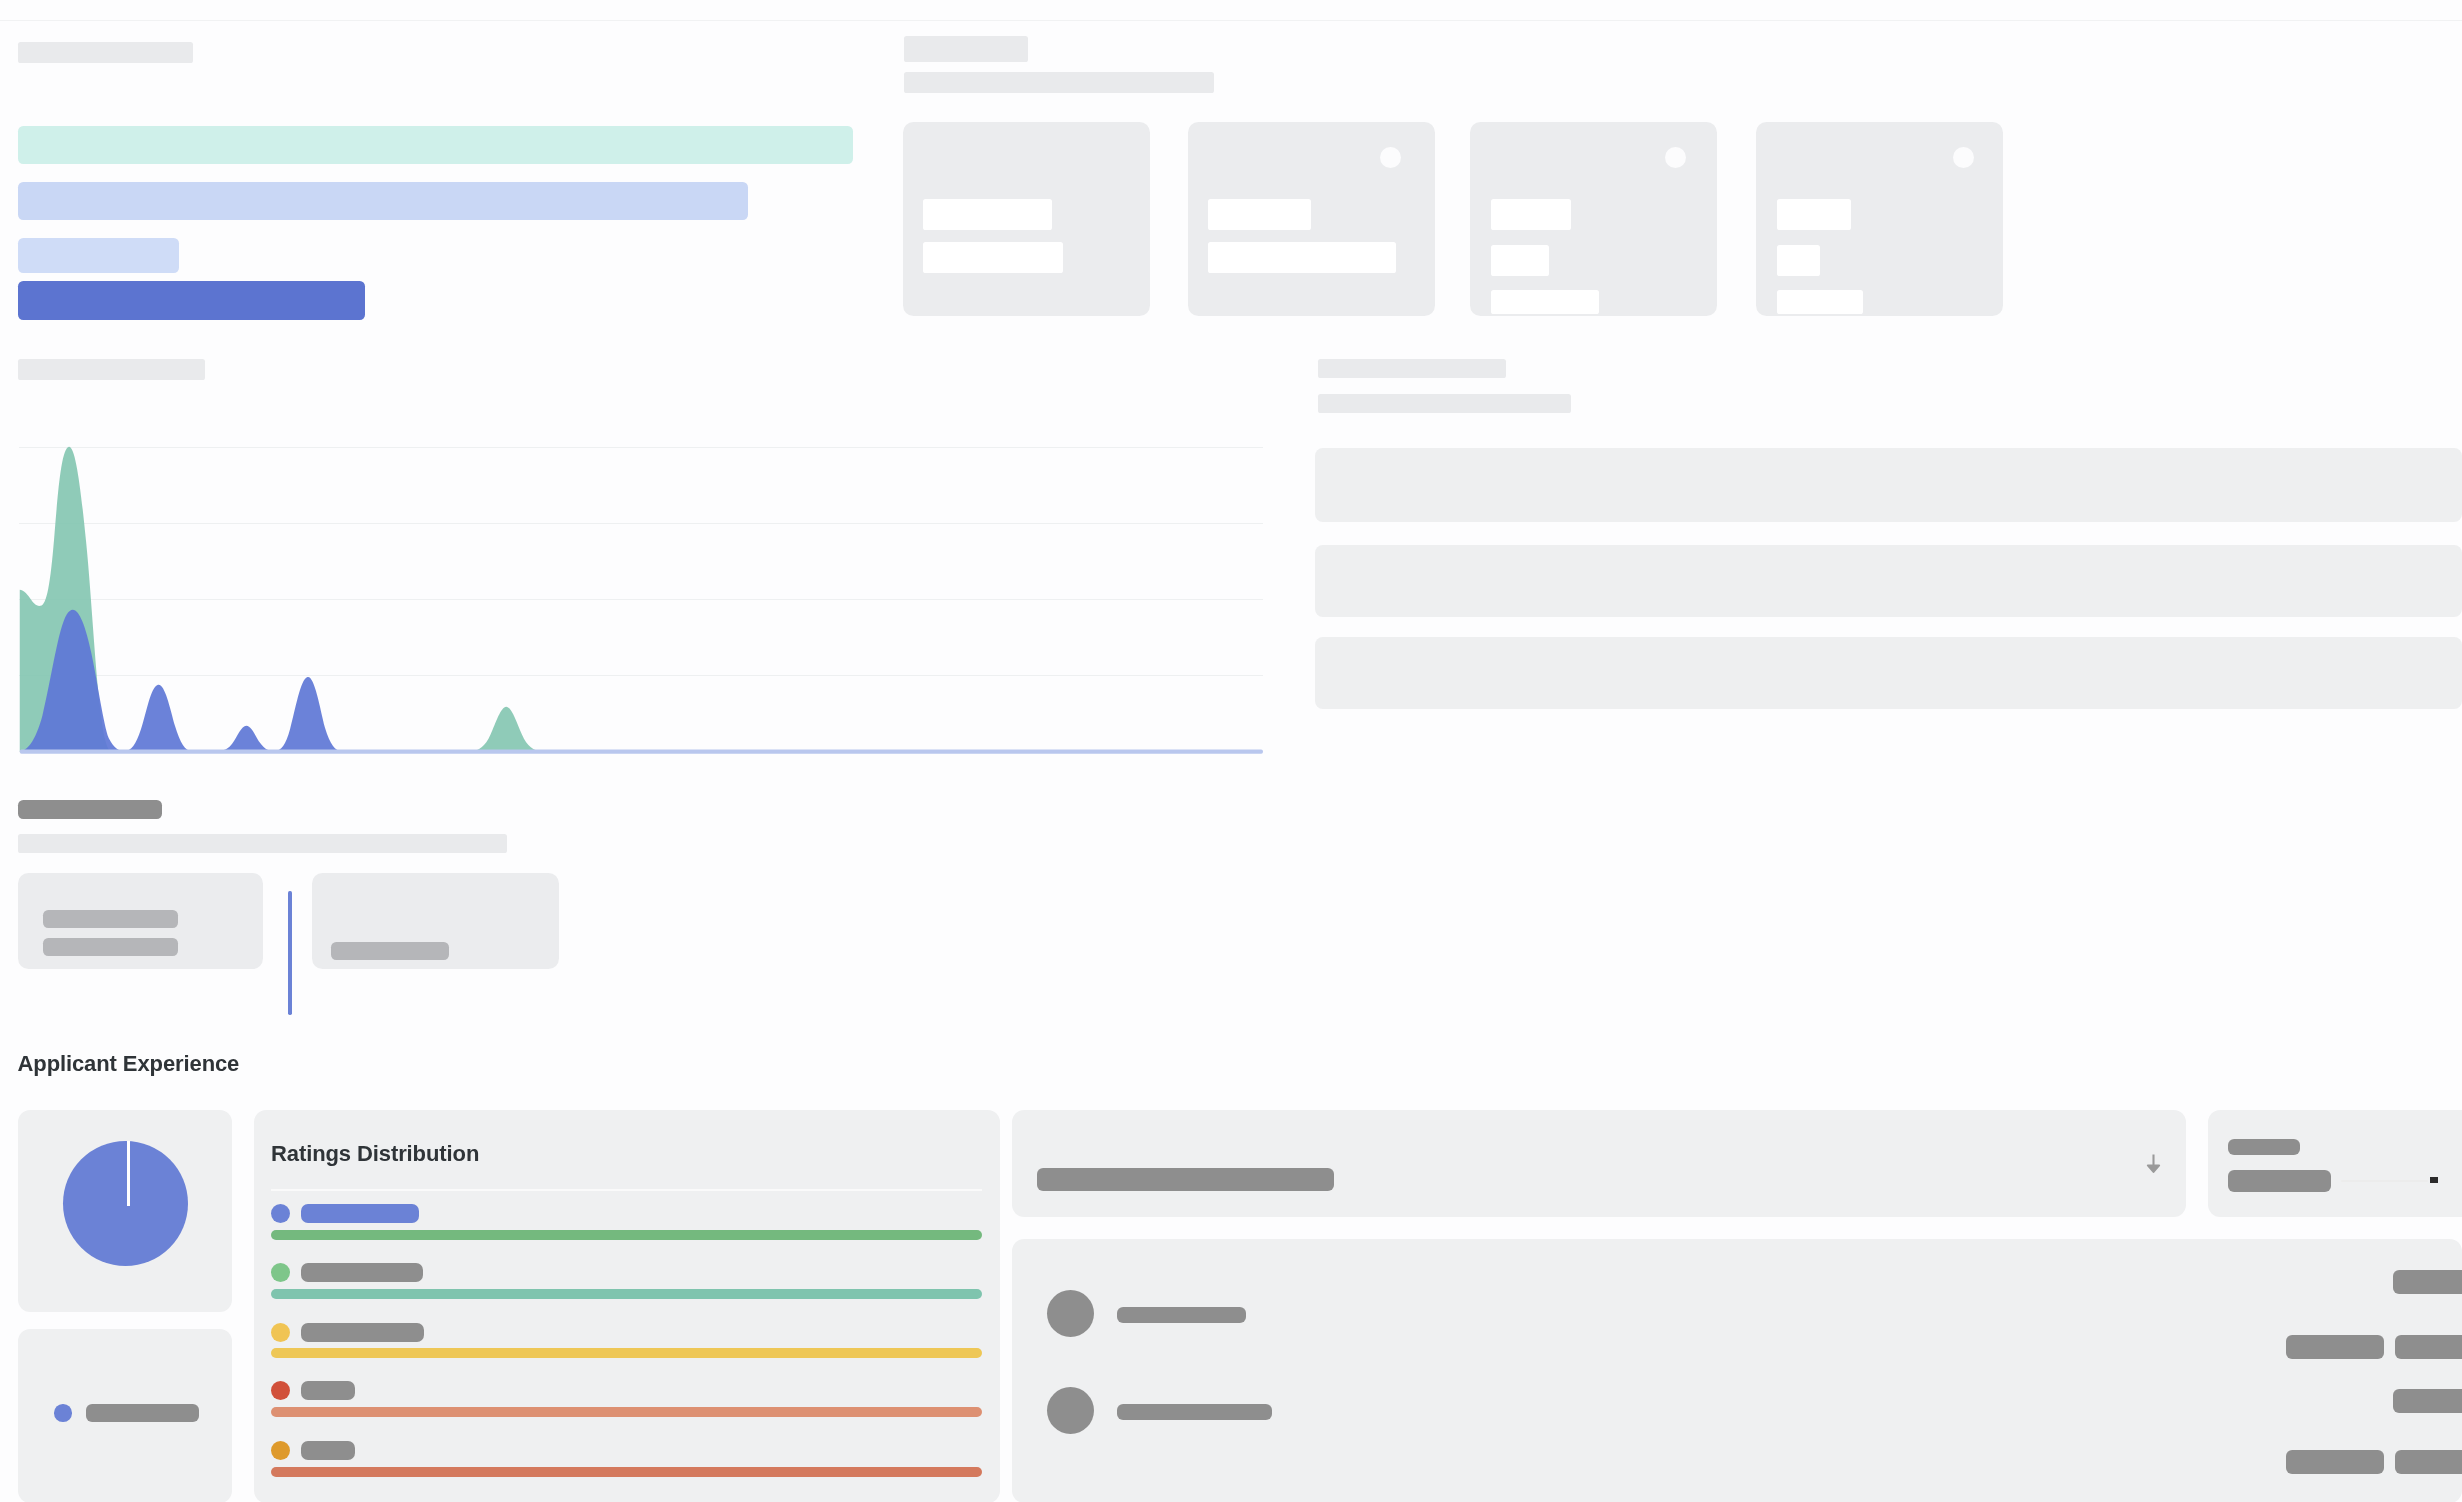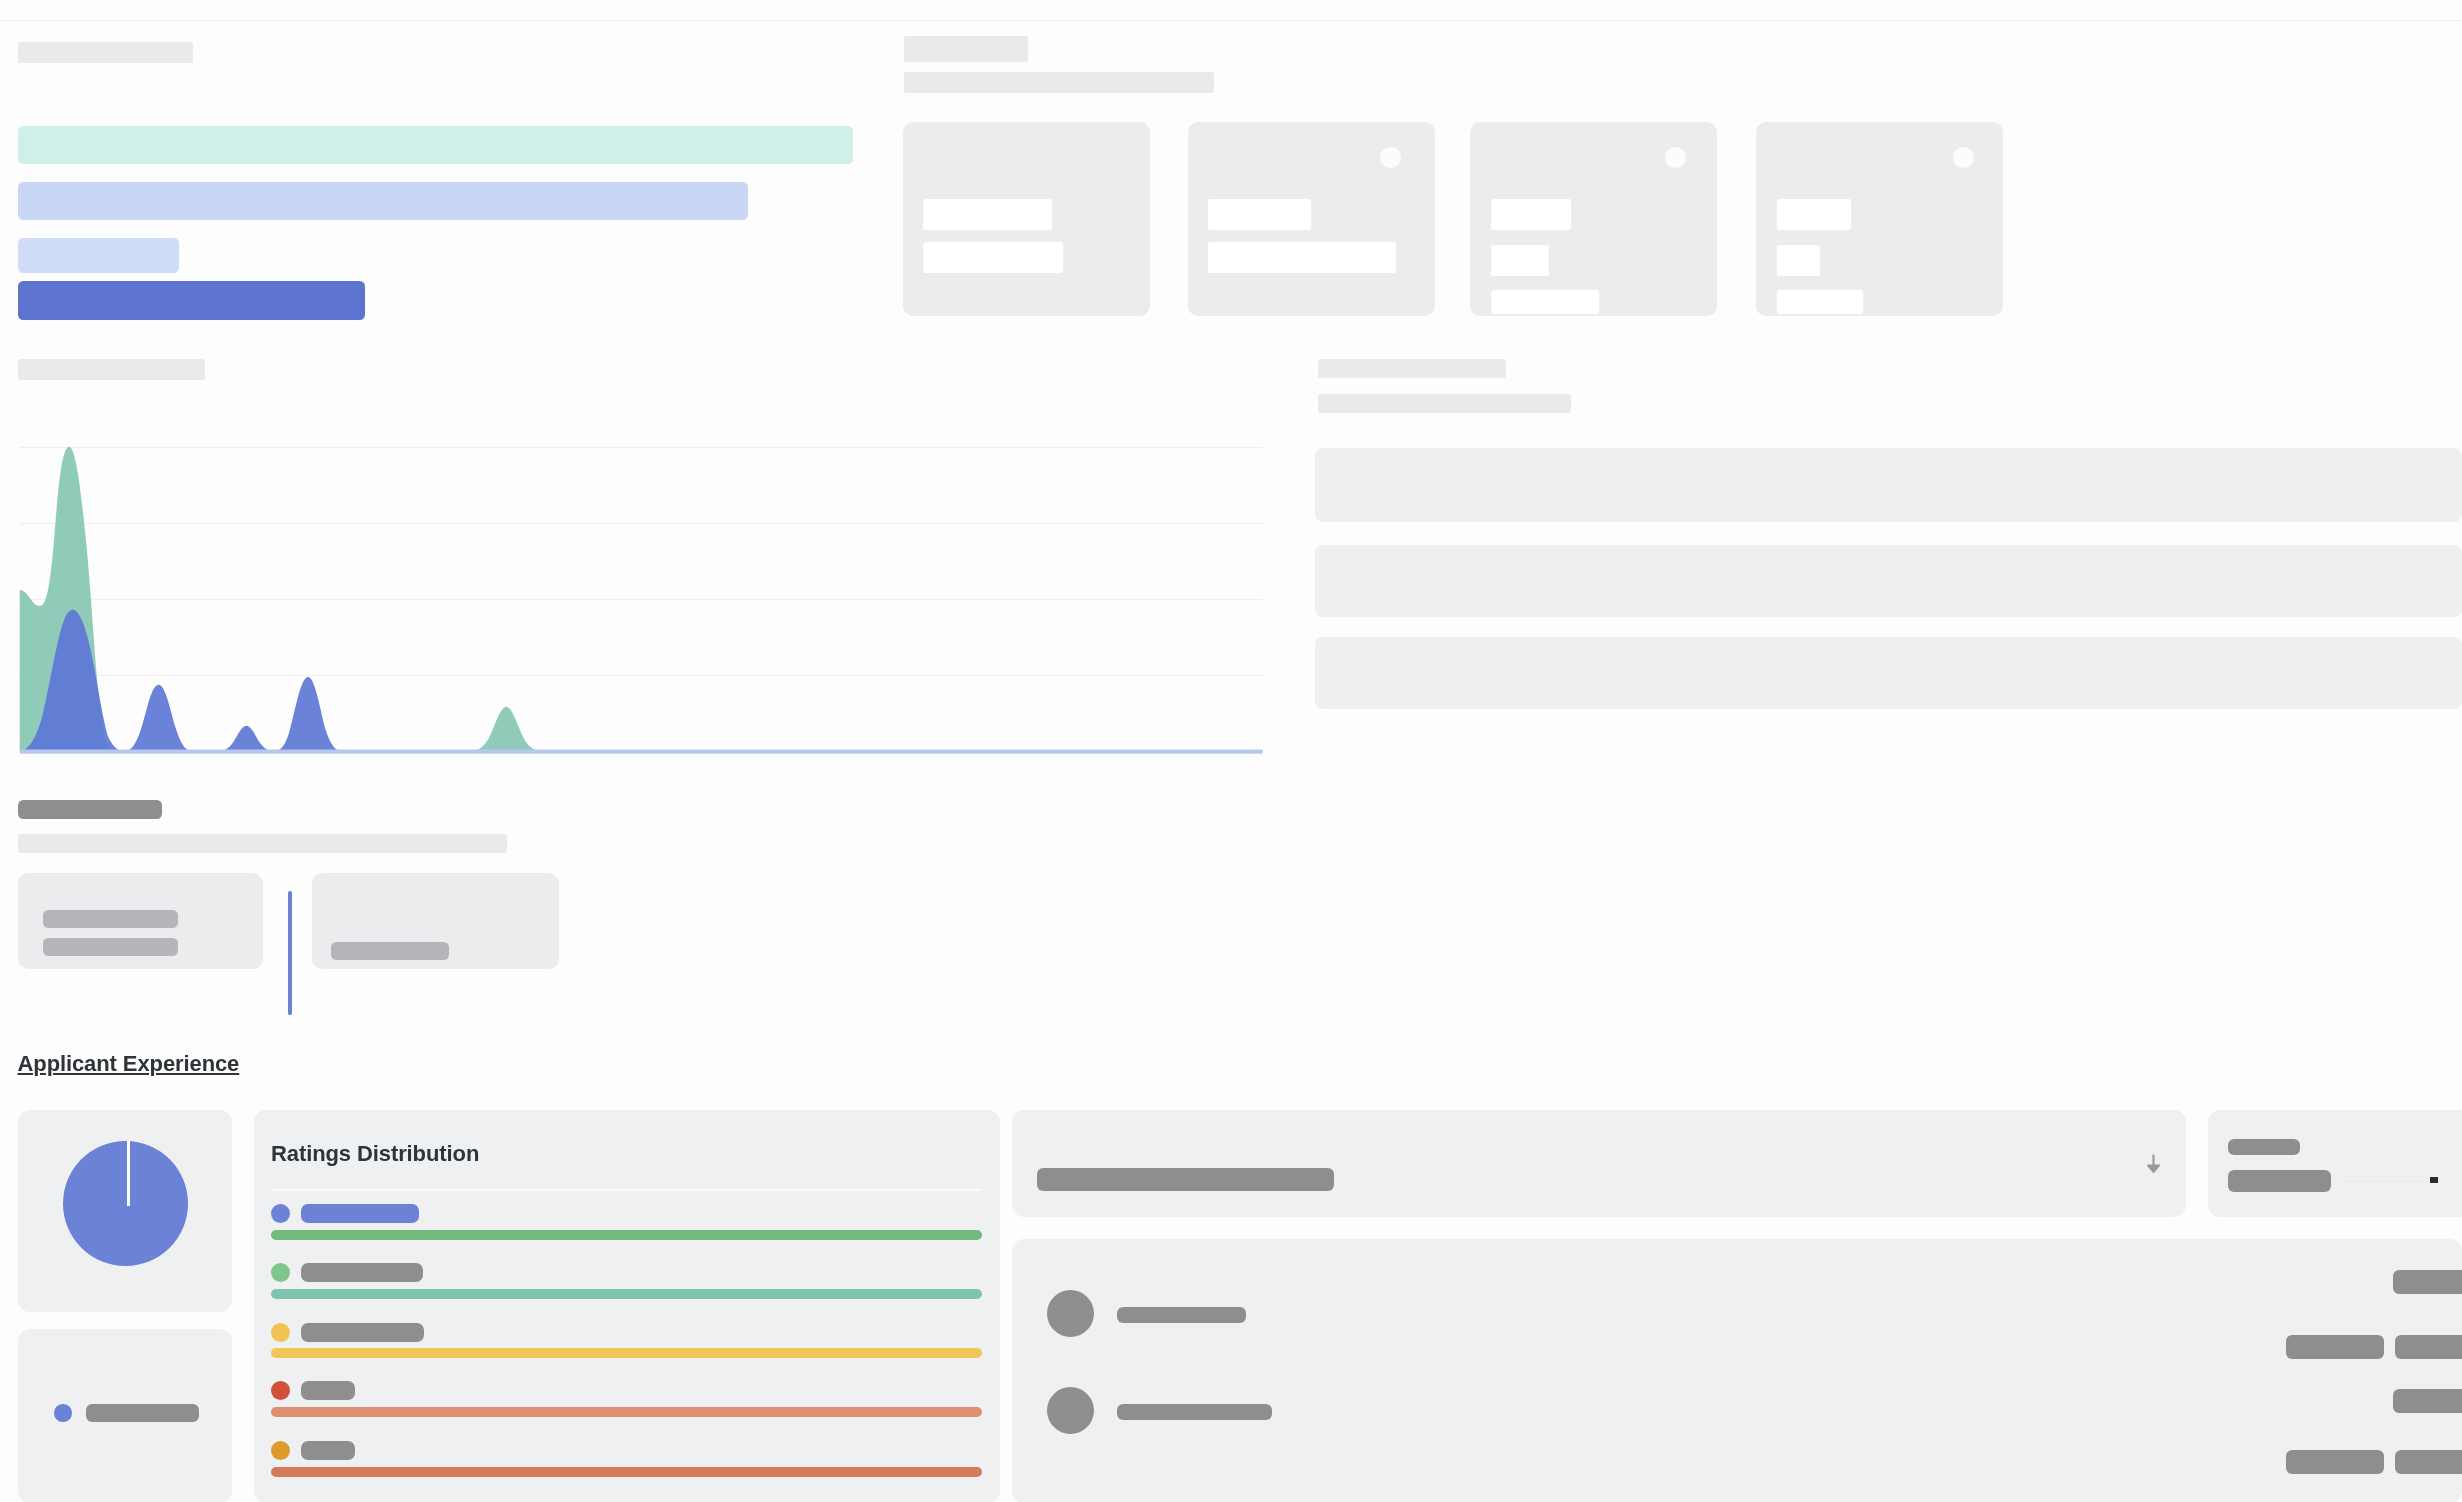--- a/index.html
+++ b/index.html
@@ -163,21 +163,21 @@
   <div class="sk-white" style="left:1777px; top:245px; width:43px; height:31px;"></div>
   <div class="sk-white" style="left:1777px; top:290px; width:86px; height:24.4px;"></div>
 
   <div class="sk" style="left:1318px; top:359px; width:188px; height:19px;"></div>
   <div class="sk" style="left:1318px; top:394px; width:253px; height:19px;"></div>
 
   <div class="sk-row" style="left:1315px; top:448px; width:1147px; height:74px;"></div>
   <div class="sk-row" style="left:1315px; top:545px; width:1147px; height:72px;"></div>
   <div class="sk-row" style="left:1315px; top:637px; width:1147px; height:72px;"></div>
 
-  <div class="heading" style="left:17.5px; top:1051px;text-decoration:underline;">Applicant Experience</div>
+  <div class="heading" style="left:17.5px; top:1051px;">Applicant Experience</div>
 
   <div class="sk-panel" style="left:17.5px; top:1110px; width:214px; height:202px;"></div>
   <div class="pie" style="left:63px; top:1141px; width:125px; height:125px; background:#6b82d6;"></div>
   <div class="pie-slit" style="left:127px; top:1141px; width:2.6px; height:65px;"></div>
 
   <div class="sk-panel" style="left:17.5px; top:1329px; width:214px; height:174px;"></div>
   <div class="rd-dot" style="left:54px; top:1404px; width:17.5px; height:17.5px; background:#6b82d6;"></div>
   <div class="sk-gray" style="left:86px; top:1404px; width:113px; height:17.5px;"></div>
 
   <div class="sk-panel" style="left:254px; top:1110px; width:746px; height:393px;"></div>

